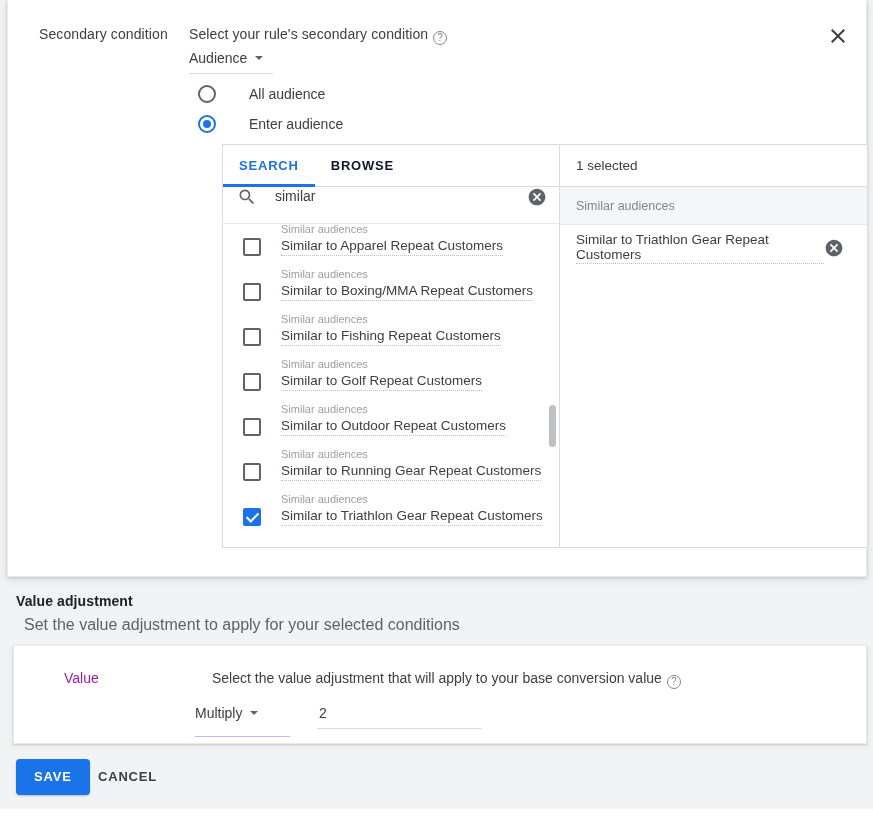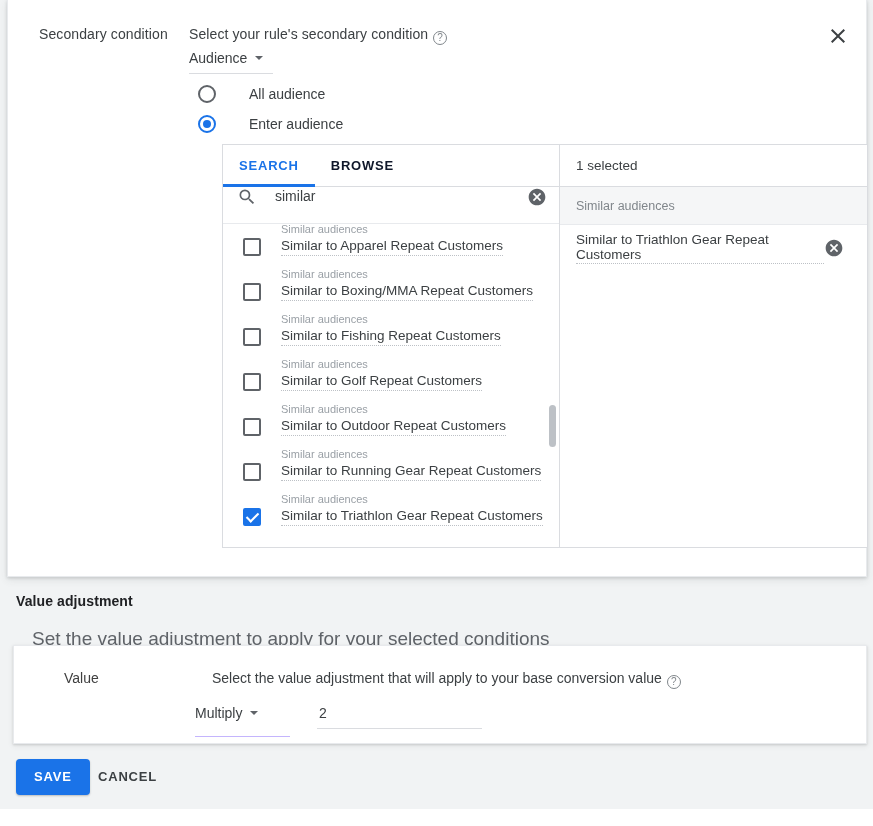--- a/index.html
+++ b/index.html
@@ -157,31 +157,31 @@
     padding-bottom: 1px; max-width: 248px;
   }
   .chip-remove { width: 20px; height: 20px; flex: none; cursor: pointer; }
 
   
   .sec-title {
     position: absolute; left: 16px; top: 593px;
     font-size: 14px; font-weight: bold; color: #202124; letter-spacing: .1px;
   }
   .sec-sub {
-    position: absolute; left: 32px; top: 616px;
-    font-size: 19px; color: #5f6368; margin-top: 12px;
+    position: absolute; left: 24px; top: 616px;
+    font-size: 16px; color: #5f6368;
   }
   .card-bot {
     position: absolute; left: 13px; top: 645px; width: 854px; height: 99px;
     background: #fff; border: 1px solid #e8eaed;
     box-shadow: 0 1px 2px rgba(60,64,67,.18), 0 2px 6px rgba(60,64,67,.08);
   }
   .v-label {
     position: absolute; left: 50px; top: 24px;
-    font-size: 14px; color: #404040;
+    font-size: 14px; color: #a21caf;
   }
   .v-prompt {
     position: absolute; left: 198px; top: 24px;
     font-size: 14px; color: #3c4043;
   }
   .v-op {
     position: absolute; left: 181px; top: 58px; width: 95px;
     padding-bottom: 14px; border-bottom: 1px solid #c4b5fd; cursor: pointer;
   }
   .v-num {

